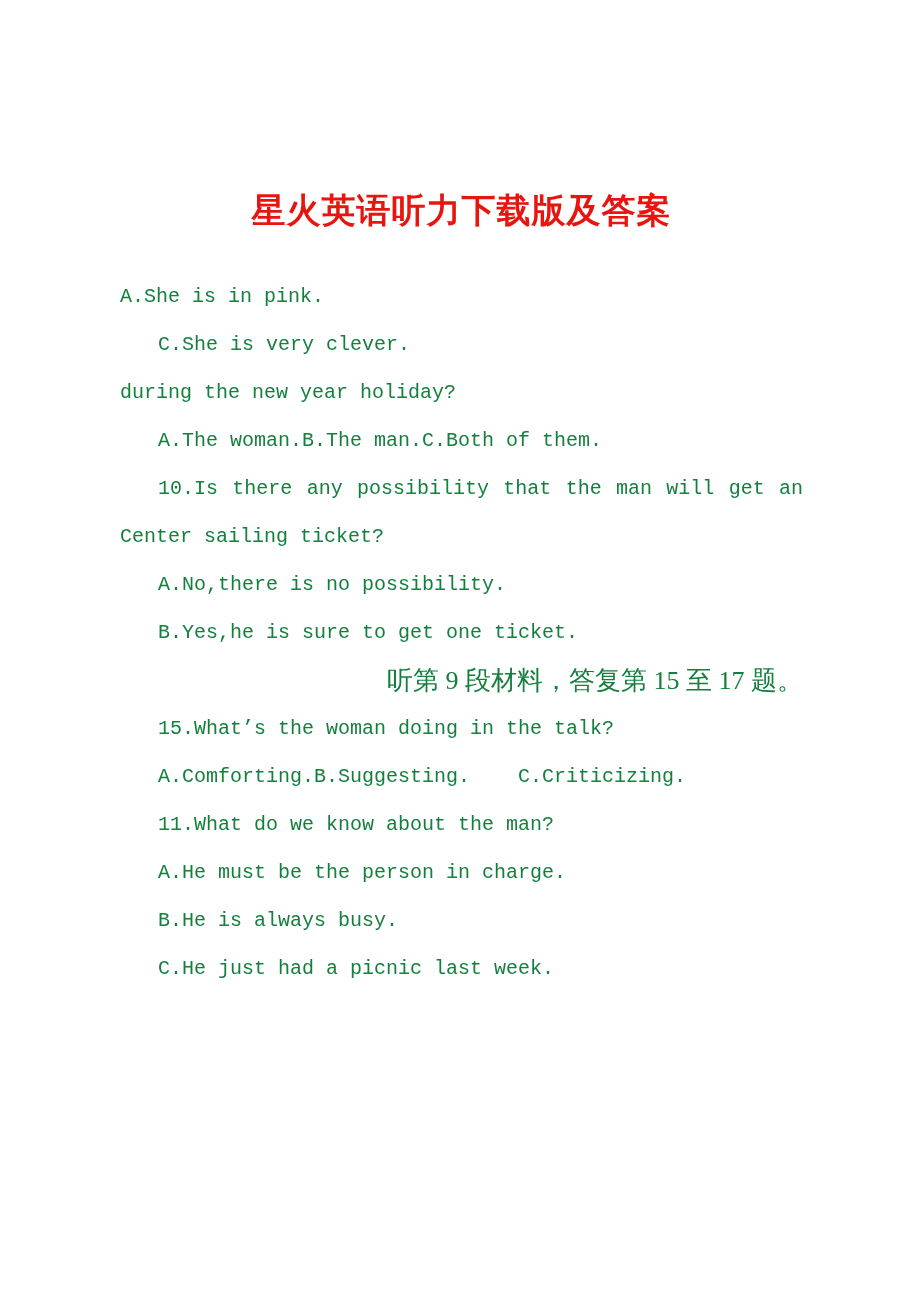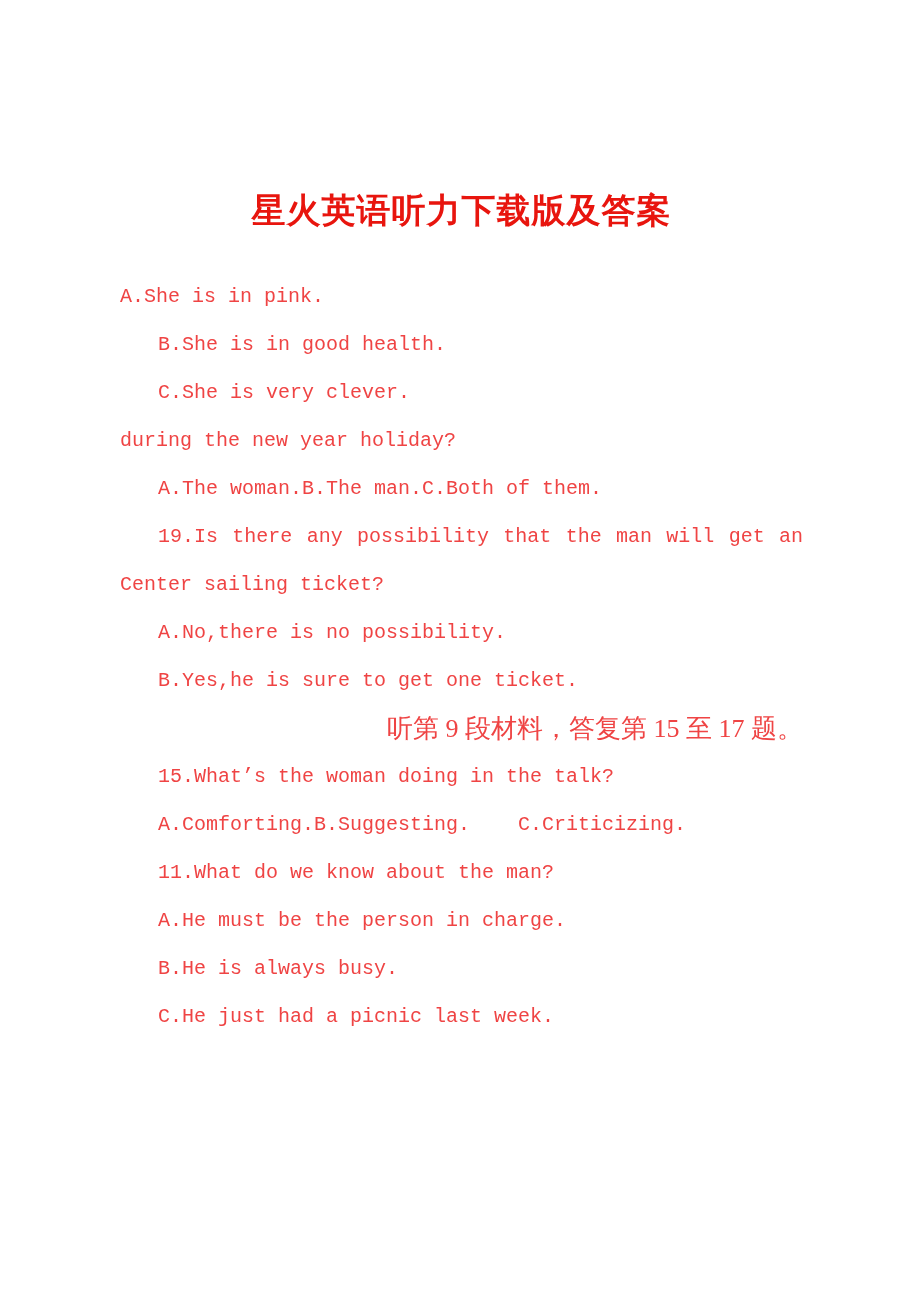--- a/index.html
+++ b/index.html
@@ -48,27 +48,26 @@
     font-family: "Liberation Serif", "DejaVu Serif", serif;
     font-size: 26px;
     text-align: right;
   }
 </style>
 </head>
 <body>
 
 <div class="page" style="background: rgb(255, 255, 255);">
   <h1 class="doc-title" style="color: rgb(232, 21, 14);">星火英语听力下载版及答案</h1>
-  <div class="doc-body" id="doc-body" style="color: #ef4444;">
+  <div class="doc-body" id="doc-body" style="color: #15803d;">
       <div class="line">A.She is in pink.</div>
-      <div class="line indent">B.She is in good health.</div>
       <div class="line indent">C.She is very clever.</div>
       <div class="line">during the new year holiday?</div>
       <div class="line indent">A.The woman.B.The man.C.Both of them.</div>
-      <div class="line indent justify">19.Is there any possibility that the man will get an</div>
+      <div class="line indent justify">10.Is there any possibility that the man will get an</div>
       <div class="line">Center sailing ticket?</div>
       <div class="line indent">A.No,there is no possibility.</div>
       <div class="line indent">B.Yes,he is sure to get one ticket.</div>
       <div class="line indent zh">听第 9 段材料，答复第 15 至 17 题。</div>
       <div class="line indent">15.What’s the woman doing in the talk?</div>
       <div class="line indent">A.Comforting.B.Suggesting.    C.Criticizing.</div>
       <div class="line indent">11.What do we know about the man?</div>
       <div class="line indent">A.He must be the person in charge.</div>
       <div class="line indent">B.He is always busy.</div>
       <div class="line indent">C.He just had a picnic last week.</div>

